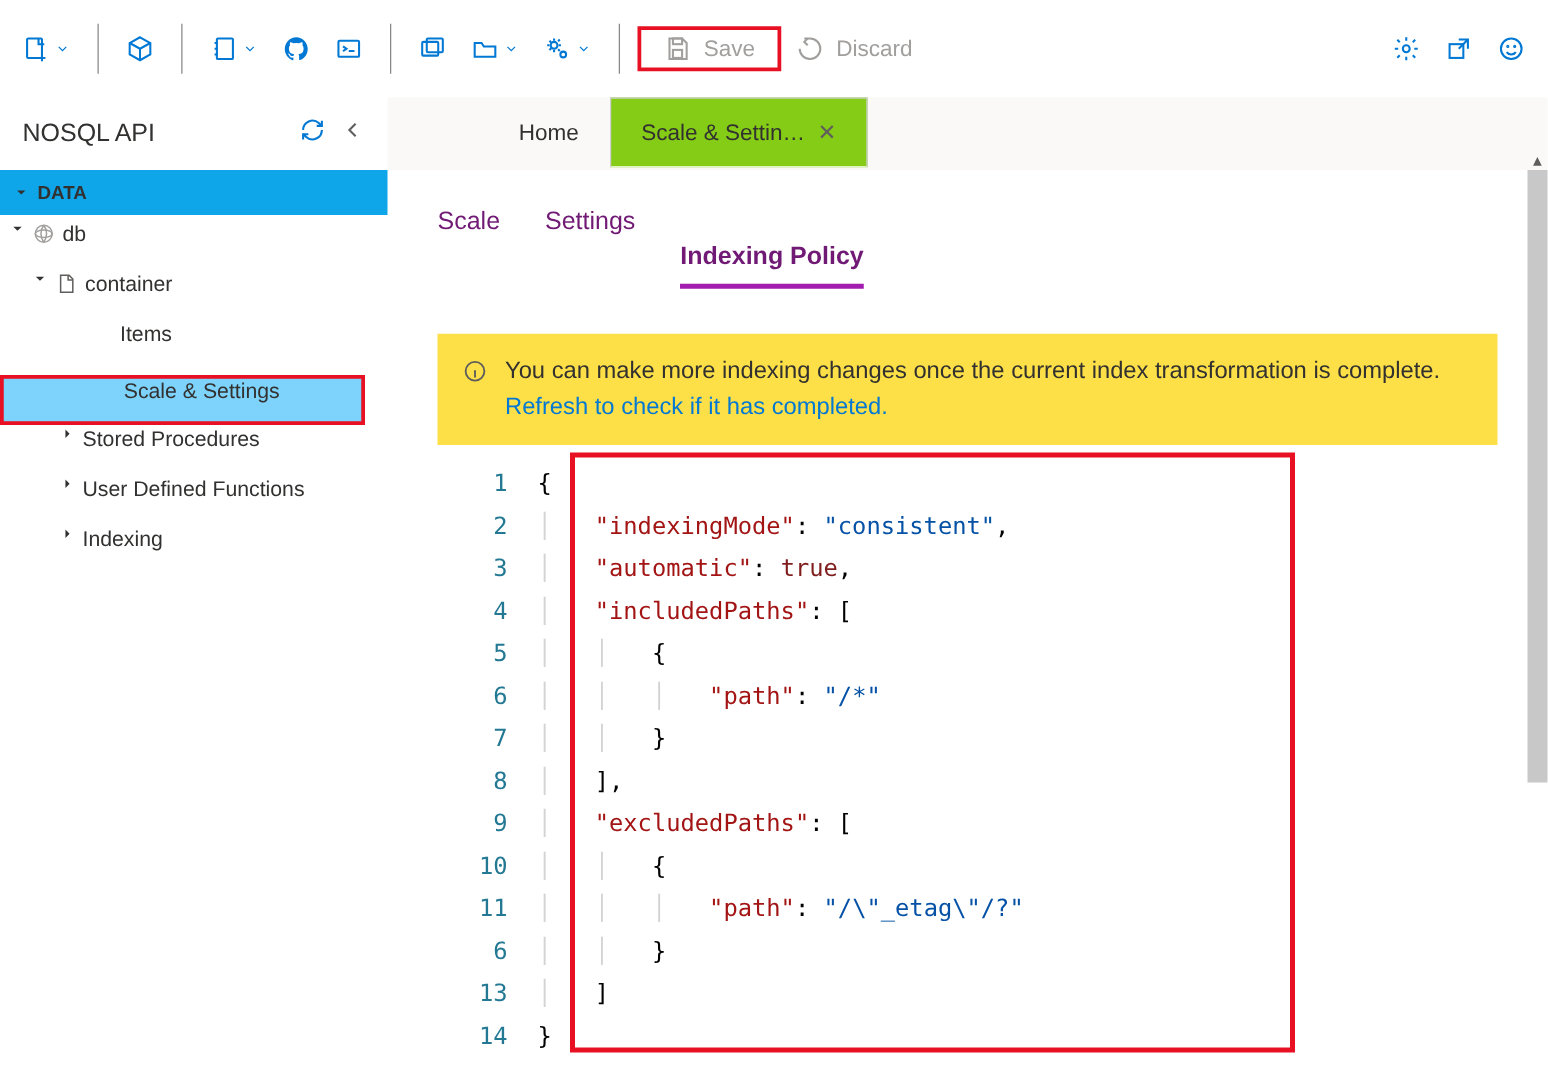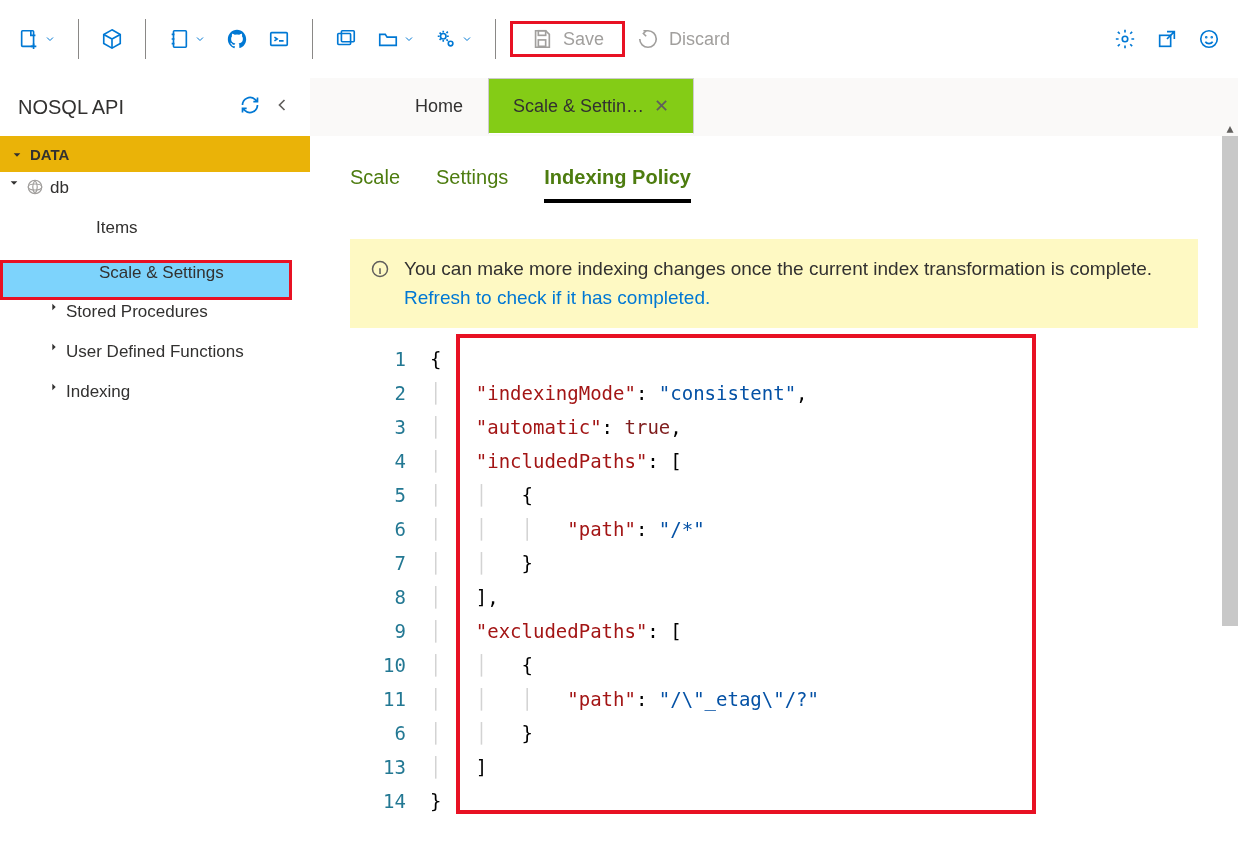--- a/index.html
+++ b/index.html
@@ -16,43 +16,43 @@
   .highlight-red { border: 3px solid #e81123; }
   
   
   .main { display: flex; height: calc(100% - 78px); }
   
   
   .sidebar { width: 310px; display: flex; flex-direction: column; }
   .side-header { display: flex; align-items: center; justify-content: space-between; height: 58px; padding: 0 18px; font-size: 20px; }
   .side-header-icons { display: flex; gap: 12px; align-items: center; }
   .side-header-icons svg { width: 20px; height: 20px; }
-  .side-section { background: #eab308; height: 36px; display: flex; align-items: center; padding: 0 12px; font-weight: 600; font-size: 15px; gap: 8px; }
+  .side-section { background: #0ea5e9; height: 36px; display: flex; align-items: center; padding: 0 12px; font-weight: 600; font-size: 15px; gap: 8px; }
   .tree { padding: 6px 0; }
   .tree-row { display: flex; align-items: flex-start; height: 40px; padding: 0 8px; cursor: pointer; gap: 6px; font-size: 17px;}
   .tree-row.selected { background: #7dd3fc; }
   .tree-row .caret { width: 12px; display: inline-flex; justify-content: center; }
   .indent1 { padding-left: 26px; }
   .indent3 { padding-left: 96px; }
   .indent3b { padding-left: 48px; }
   .tree-icon { width: 18px; height: 18px; color: #605e5c; }
   
   
   .content { flex: 1; display: flex; flex-direction: column; position: relative; }
   .tabs-bar { height: 58px; background: #faf9f8; display: flex; align-items: flex-start; padding-left: 80px; gap: 0; }
   .tab { height: 56px; display: flex; align-items: center; padding: 0 24px; font-size: 18px; cursor: pointer; gap: 10px; border: 1px solid transparent;}
   .tab.active { background: #84cc16; border: 1px solid #ccc; border-bottom: 1px solid #fff; }
   .close-x { font-size: 18px; color: #605e5c; }
   
   .inner { padding: 30px 40px 10px 40px; position: relative; }
   .subtabs { display: flex; gap: 36px; font-size: 20px; margin-bottom: 36px; }
-  .subtab { padding-bottom: 10px; cursor: pointer; color: #4d7c0f; }
-  .subtab.active { font-weight: 600; border-bottom: 4px solid #000000; }
-  
-  .info-banner { background: #fef9c3; padding: 16px 20px; display: flex; gap: 14px; align-items: flex-start; font-size: 19px; line-height: 1.5; margin-bottom: 14px; }
+  .subtab { padding-bottom: 10px; cursor: pointer; color: #701a75; }
+  .subtab.active { font-weight: 600; border-bottom: 4px solid #a21caf; margin-top: 28px; }
+  
+  .info-banner { background: #fde047; padding: 16px 20px; display: flex; gap: 14px; align-items: flex-start; font-size: 19px; line-height: 1.5; margin-bottom: 14px; }
   .info-banner svg { width: 20px; height: 20px; flex-shrink: 0; color: #605e5c; margin-top: 4px;}
   .info-link { color: #0078d4; cursor: pointer; }
   
   .editor-wrap { display: flex; position: relative; margin-left: 20px;}
   .gutter { width: 48px; text-align: right; padding-right: 12px; color: #237893; font-family: "Consolas", monospace; font-size: 19px; line-height: 34px; }
   .code { font-family: "Consolas", monospace; font-size: 19px; line-height: 34px; white-space: pre; padding-left: 12px; }
   .tok-key { color: #a31515; }
   .tok-punc { color: #000; }
   .tok-str { color: #0451a5; }
   .tok-bool { color: #7f1d1d; }
@@ -201,20 +201,32 @@
             <svg viewBox="0 0 24 24" fill="currentColor">
               <path d="M4 8l8 8 8-8z"></path>
             </svg>
           </span>
         <svg class="tree-icon" viewBox="0 0 24 24" fill="none" stroke="#a19f9d" stroke-width="1.6">
             <circle cx="12" cy="12" r="9"></circle>
             <ellipse cx="12" cy="12" rx="9" ry="4"></ellipse>
             <path d="M12 3a15 15 0 010 18M12 3a15 15 0 000 18"></path>
           </svg>
         <span>db</span>
+      </div>
+      <div class="tree-row indent1">
+        <span class="caret">
+            <svg viewBox="0 0 24 24" fill="currentColor">
+              <path d="M4 8l8 8 8-8z"></path>
+            </svg>
+          </span>
+        <svg class="tree-icon" viewBox="0 0 24 24" fill="none" stroke="#605e5c" stroke-width="1.6">
+            <path d="M6 3h9l4 4v14H6z"></path>
+            <path d="M14 3v5h5"></path>
+          </svg>
+        <span>container</span>
       </div>
       <div class="tree-row indent3">
         <span>Items</span>
       </div>
       <div class="tree-row indent3 selected highlight-red" style="margin:2px 18px 2px 0; padding-left:96px;">
         <span>Scale &amp; Settings</span>
       </div>
       <div class="tree-row indent3b">
         <span class="caret">
             <svg viewBox="0 0 24 24" fill="currentColor">

